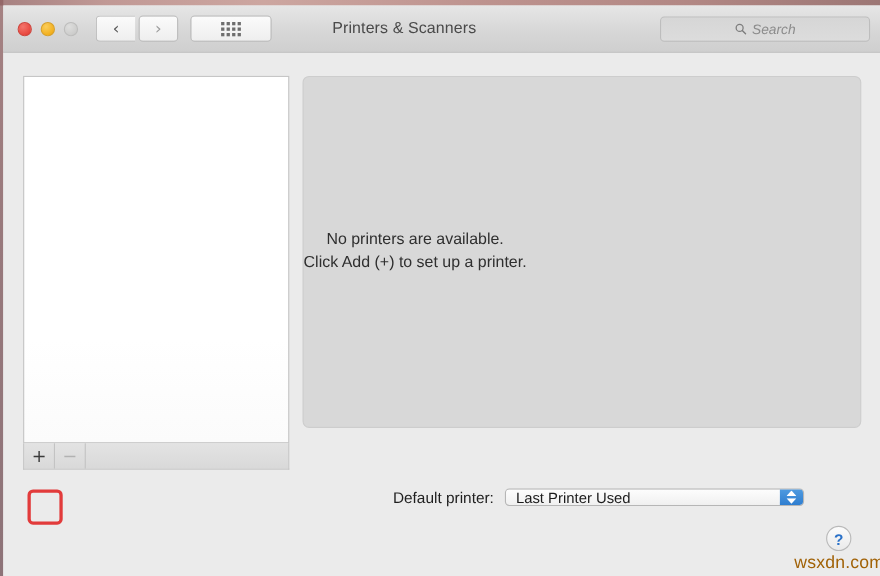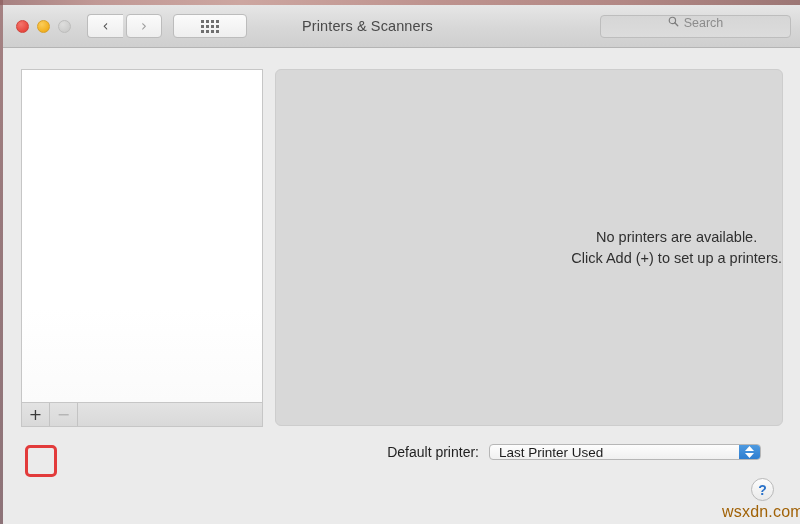--- a/index.html
+++ b/index.html
@@ -132,22 +132,24 @@
 
   .searchfield {
     position: absolute;
     left: 597px; top: 10px;
     width: 191px; height: 23px;
     background: linear-gradient(180deg,#d6d6d6,#dcdcdc);
     border: 1px solid #bdbdbd;
     border-radius: 4px;
     box-sizing: border-box;
     display: flex;
+    align-items: center;
     justify-content: center;
     gap: 5px;
+    font-style: italic;
   }
   .search-ico {
     width: 11px; height: 11px;
     display: block;
   }
   .search-ph {
     font-size: 12.5px;
     color: #8c8c8c;
   }
 
@@ -202,42 +204,41 @@
     border: 3px solid #e23b3b;
     border-radius: 5px;
     box-sizing: border-box;
     pointer-events: none;
   }
 
   
   .mainpanel {
     position: absolute;
     left: 272px; top: 21px;
-    width: 508px; height: 357px;
+    width: 508px; height: 320px;
     background: #d8d8d8;
     border: 1px solid #cdcdcd;
     border-radius: 6px;
     box-sizing: border-box;
     display: flex;
     align-items: center;
-    justify-content: flex-end;
+    justify-content: flex-start;
   }
   .empty-msg {
     text-align: center;
     color: #2f2f2f;
     font-size: 14.5px;
     line-height: 21px;
   }
 
   
   .row {
     position: absolute;
     display: flex;
     align-items: center;
-    padding-left: 30px;
   }
   .row.r1 { left: 0; top: 396px; width: 728px; justify-content: flex-end; }
   .row.r2 { left: 0; top: 433px; width: 728px; justify-content: flex-end; }
 
   .row-label {
     font-size: 14px;
     color: #1f1f1f;
     margin-right: 10px;
     white-space: nowrap;
   }
@@ -358,21 +359,21 @@
       <div class="tb-btn">+</div>
       <div class="tb-btn disabled">−</div>
       <div class="tb-rest"></div>
     </div>
 
     <div class="addhighlight"></div>
 
     <div class="mainpanel">
       <div class="empty-msg">
         <div>No printers are available.</div>
-        <div>Click Add (+) to set up a printers.</div>
+        <div>Click Add (+) to set up a printer.</div>
       </div>
     </div>
 
     <div class="row r1">
       <span class="row-label">Default printer:</span>
       <div class="popup">
         <span class="popup-value">Last Printer Used</span>
         <span class="stepper">
           <svg width="9" height="6" viewBox="0 0 9 6">
               <polygon points="4.5,0 9,5 0,5" fill="#ffffff"></polygon>

